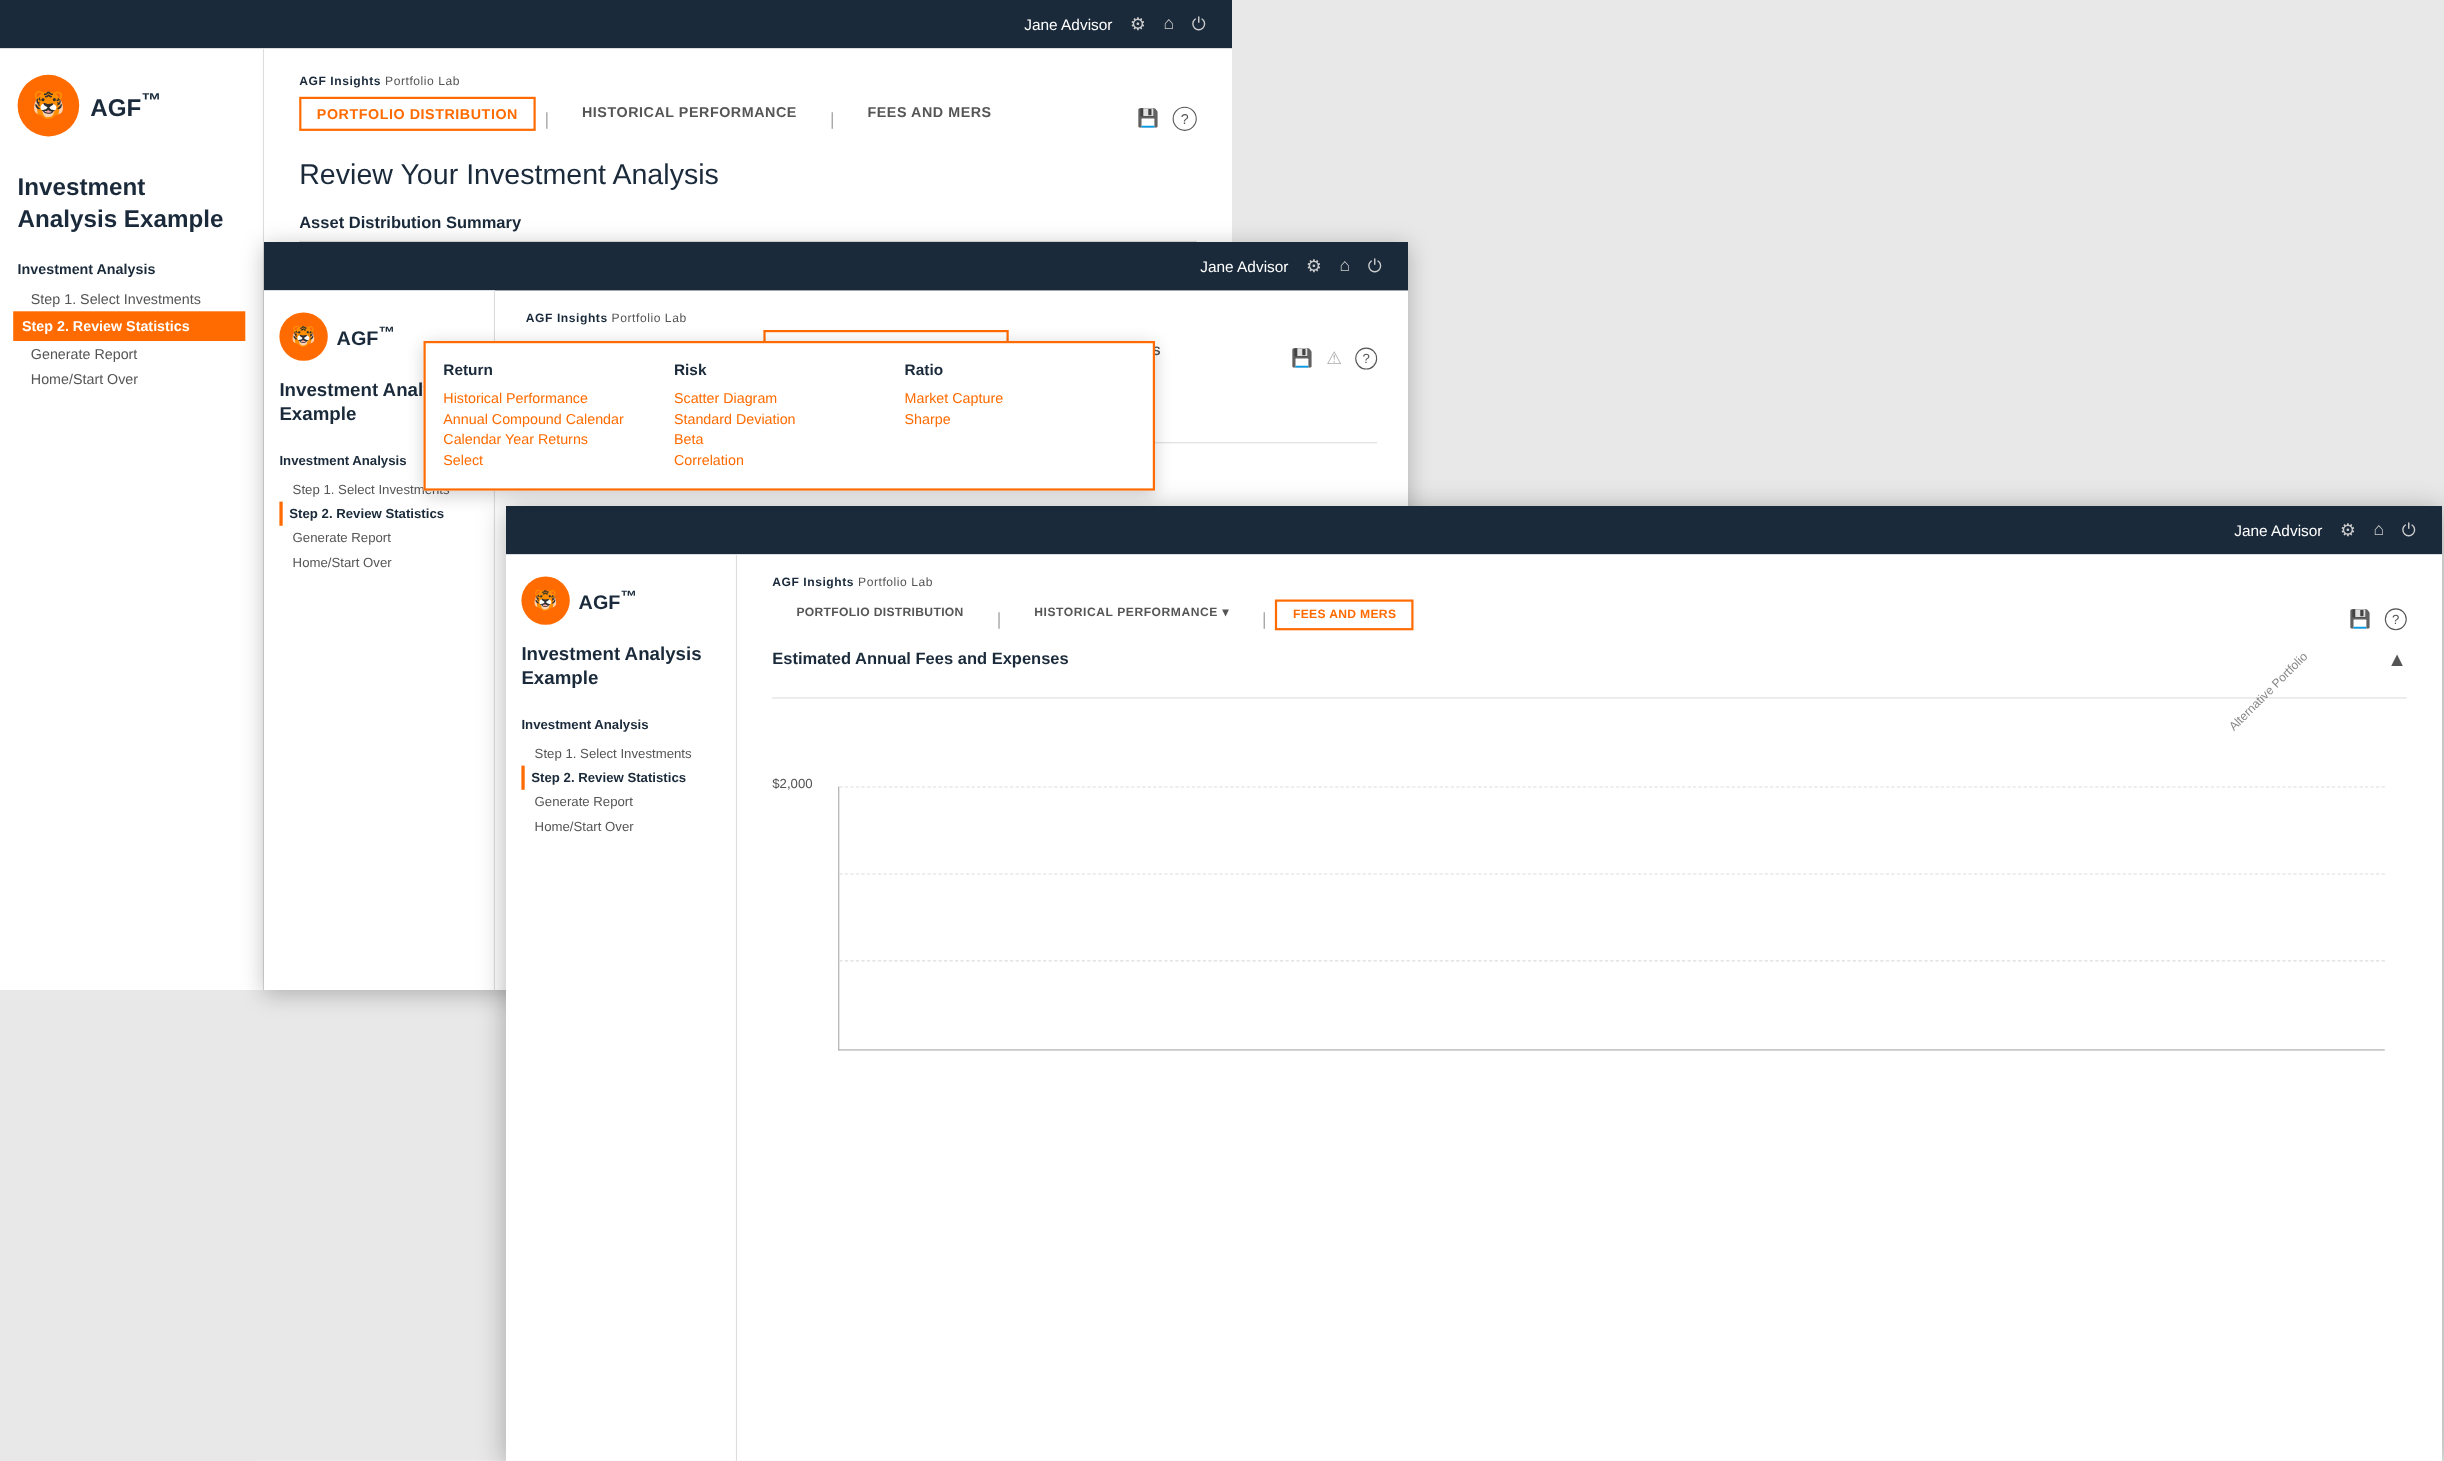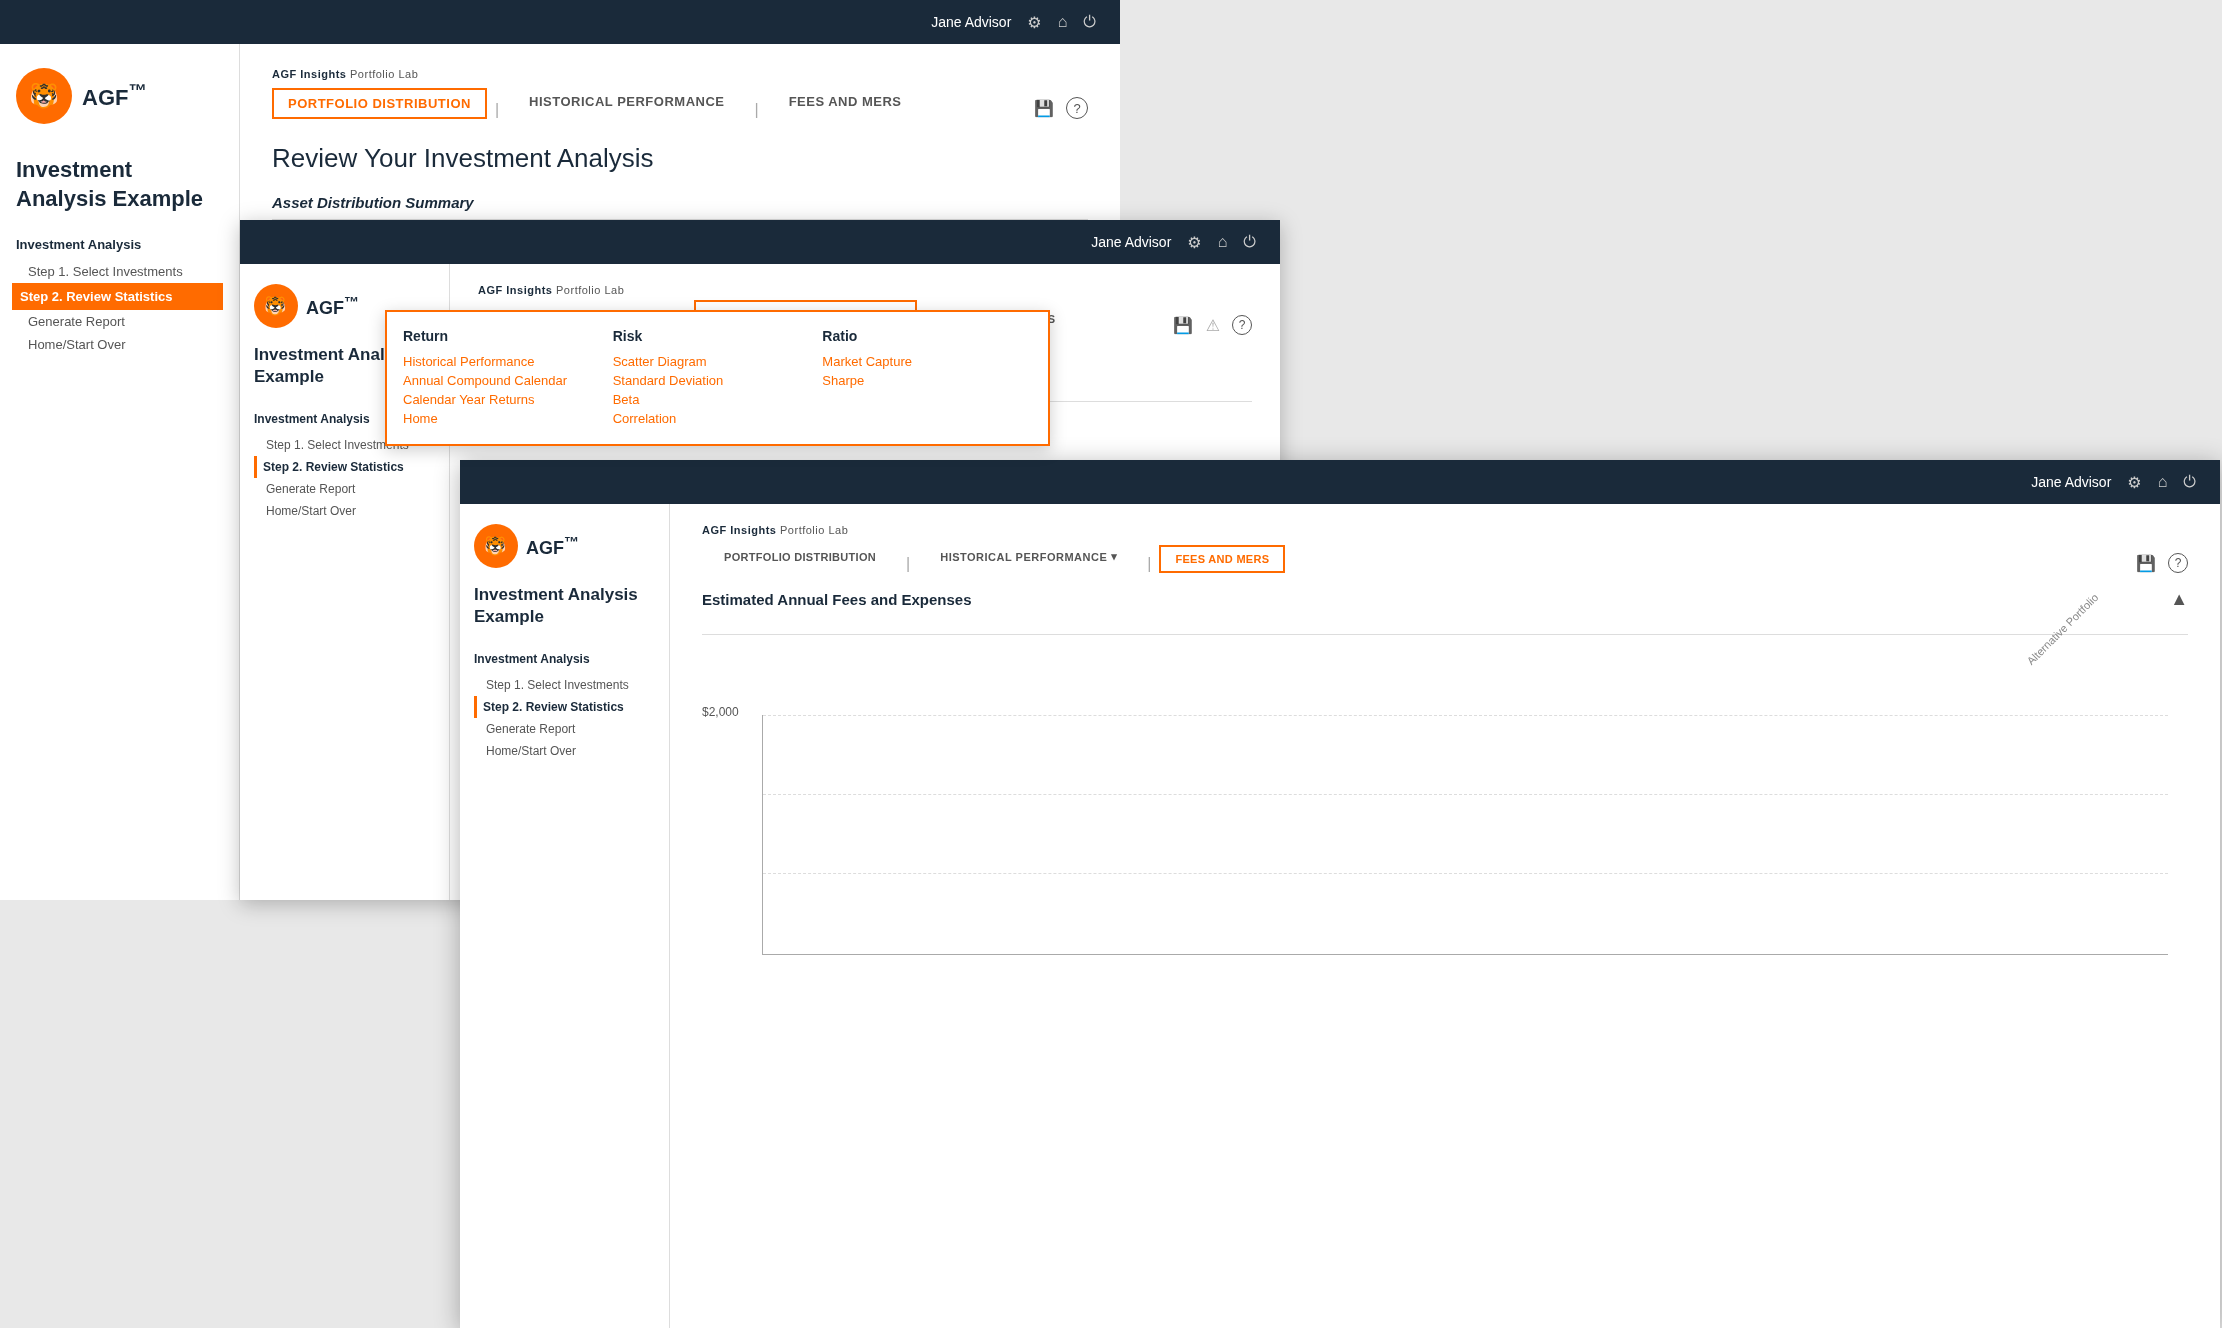--- a/index.html
+++ b/index.html
@@ -102,21 +102,20 @@
     }
     .nav-separator { color: #aaa; margin: 0 8px; font-size: 16px; }
     .nav-icons { margin-left: auto; display: flex; gap: 12px; align-items: center; }
 
     .page-title { font-size: 26px; color: #1a2a3a; margin-bottom: 20px; }
     .section-title {
       font-size: 15px; font-weight: bold; color: #1a2a3a;
       padding-bottom: 8px;
       border-bottom: 1px solid #ddd;
       margin-bottom: 20px;
-      font-style: italic;
     }
     .app-subtitle {
       font-size: 11px; color: #555; letter-spacing: 0.5px;
       margin-bottom: 4px;
     }
     .app-subtitle strong { color: #1a2a3a; font-weight: bold; }
 
     
     .panel-mid {
       position: absolute;
@@ -389,21 +388,21 @@
   </div>
 
   <div class="dropdown-overlay">
     <div class="dropdown-cols">
 
       <div class="dropdown-col">
         <div class="dropdown-col-title">Return</div>
         <span class="dropdown-link">Historical Performance</span>
         <span class="dropdown-link">Annual Compound Calendar</span>
         <span class="dropdown-link">Calendar Year Returns</span>
-        <span class="dropdown-link">Home</span>
+        <span class="dropdown-link">Select</span>
       </div>
 
       <div class="dropdown-col">
         <div class="dropdown-col-title">Risk</div>
         <span class="dropdown-link">Scatter Diagram</span>
         <span class="dropdown-link">Standard Deviation</span>
         <span class="dropdown-link">Beta</span>
         <span class="dropdown-link">Correlation</span>
       </div>
 

